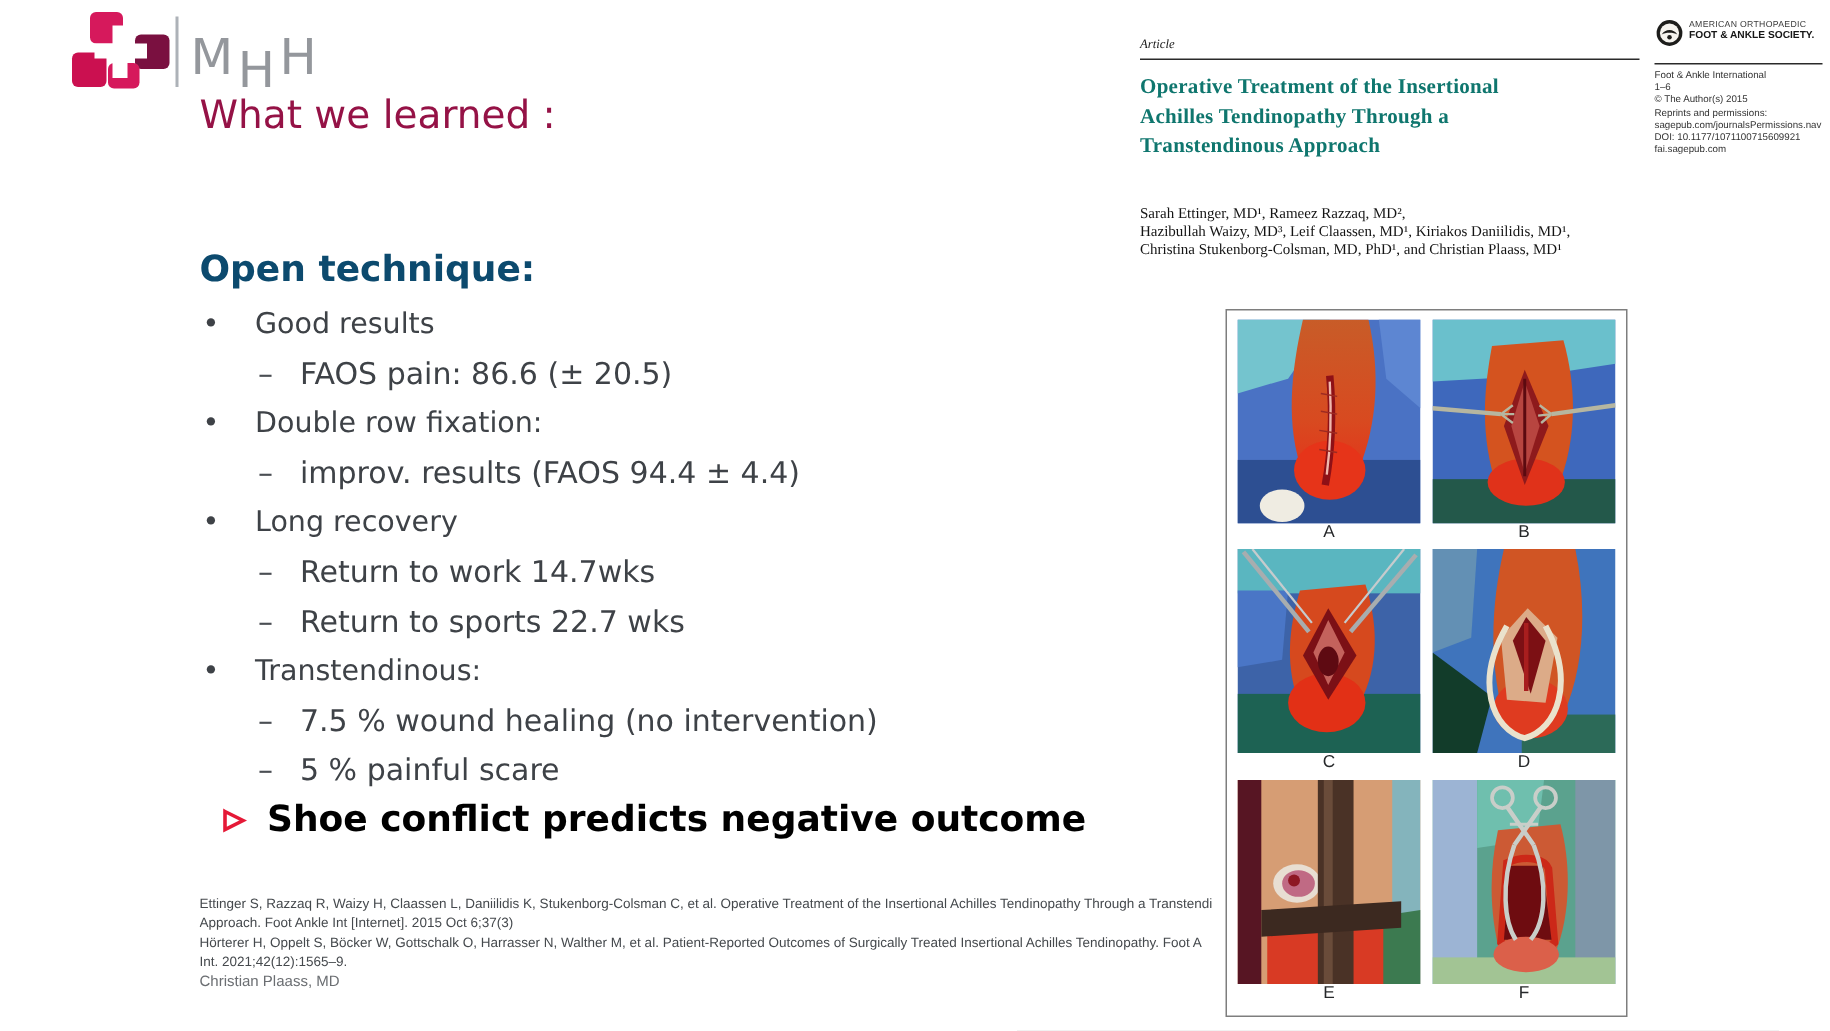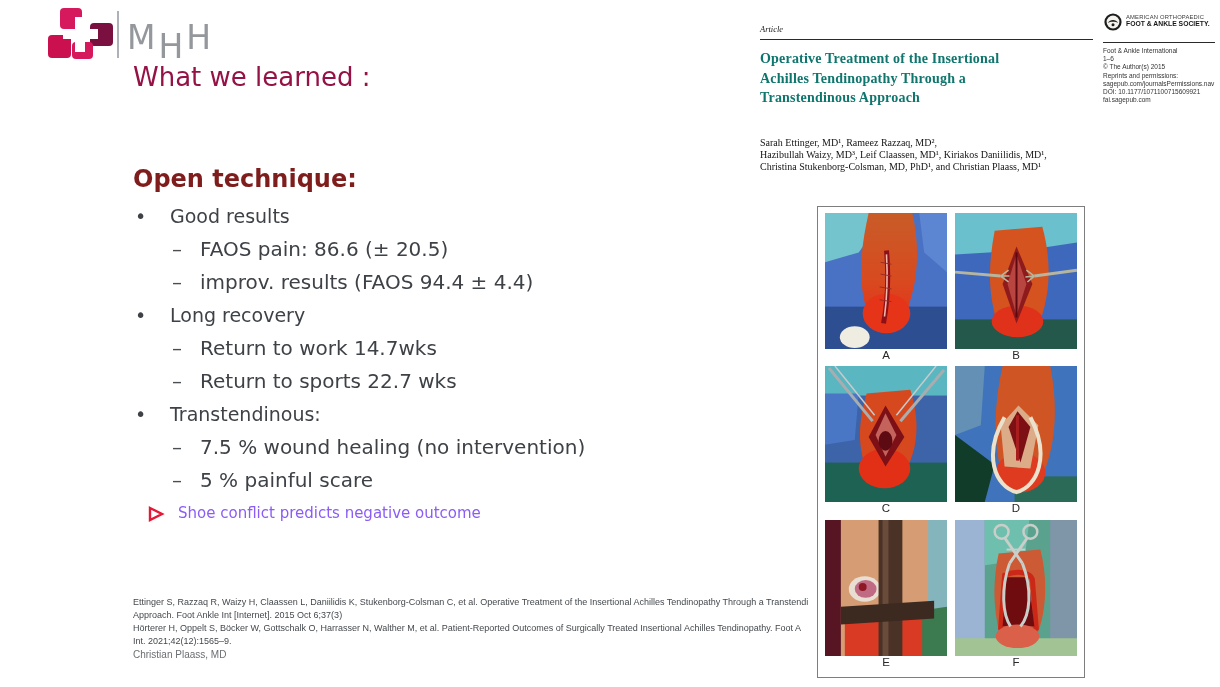--- a/index.html
+++ b/index.html
@@ -18,27 +18,27 @@
   .logo-cross-h{position:absolute;left:15px;top:21px;width:35px;height:10px;background:#fff;}
   .logo-divider{position:absolute;left:117px;top:11px;width:2px;height:47px;background:#adb2b8;}
   .logo-letters{position:absolute;left:127px;top:18px;display:flex;gap:3px;
     font-size:33px;color:#94979c;font-weight:normal;}
   .logo-letters .lift{display:inline-block;}
   .logo-letters .drop{display:inline-block;transform:translateY(9px);}
   
   .slide-title{position:absolute;left:133px;top:62px;font-size:26px;color:#951246;}
   
   .content{position:absolute;left:133px;top:164px;width:610px;color:#3e4247;}
-  .heading{font-size:24px;font-weight:bold;color:#7f1d1d;height:36px;line-height:30px;}
+  .heading{font-size:24px;font-weight:bold;color:#0c4a6e;height:36px;line-height:30px;}
   .b-lv1{position:relative;padding-left:37px;line-height:33px;font-size:19px;height:33px;white-space:nowrap;}
   .b-lv1::before{content:"•";position:absolute;left:2px;}
   .b-lv2{position:relative;padding-left:67px;line-height:33px;font-size:20px;height:33px;white-space:nowrap;}
   .b-lv2::before{content:"–";position:absolute;left:39px;color:#4a4e53;}
   .b-arrow{position:relative;padding-left:45px;line-height:33px;height:33px;
-    font-size:15px;font-weight:normal;color:#8b5cf6;white-space:nowrap;}
+    font-size:24px;font-weight:bold;color:#000000;white-space:nowrap;}
   .arrow-ic{position:absolute;left:14px;top:8px;}
   
   .refs{position:absolute;left:133px;top:596px;width:703px;z-index:6;
     font-family:"Liberation Sans",sans-serif;font-size:9px;line-height:13px;color:#45494d;}
   .refs div{white-space:nowrap;overflow:hidden;}
   .presenter{position:absolute;left:133px;top:649px;z-index:6;
     font-family:"Liberation Sans",sans-serif;font-size:10px;color:#6b6e72;}
   
   .kicker{position:absolute;left:760px;top:24px;font-family:"Liberation Serif",serif;
     font-style:italic;font-size:8.5px;color:#1a1a1a;}
@@ -82,20 +82,21 @@
     <span class="drop">H</span>
     <span class="lift">H</span>
   </div>
 
   <div class="slide-title">What we learned :</div>
 
   <div class="content">
     <div class="heading">Open technique:</div>
     <div class="b-lv1">Good results</div>
     <div class="b-lv2">FAOS pain: 86.6 (± 20.5)</div>
+    <div class="b-lv1">Double row fixation:</div>
     <div class="b-lv2">improv. results (FAOS 94.4 ± 4.4)</div>
     <div class="b-lv1">Long recovery</div>
     <div class="b-lv2">Return to work 14.7wks</div>
     <div class="b-lv2">Return to sports 22.7 wks</div>
     <div class="b-lv1">Transtendinous:</div>
     <div class="b-lv2">7.5 % wound healing (no intervention)</div>
     <div class="b-lv2">5 % painful scare</div>
     <div class="b-arrow">
       <svg class="arrow-ic" width="18" height="18" viewBox="0 0 18 18">
         <polygon points="3,3 15,9 3,15" fill="none" stroke="#e51937" stroke-width="2.4" stroke-linejoin="miter"></polygon>

